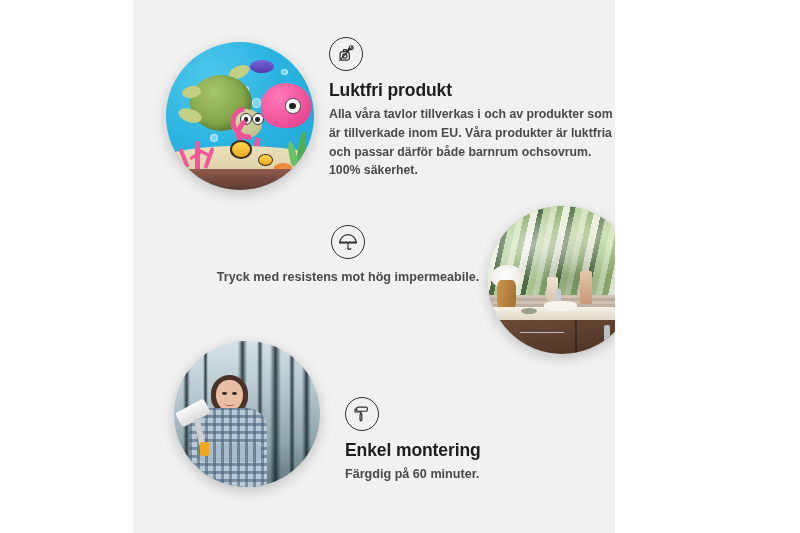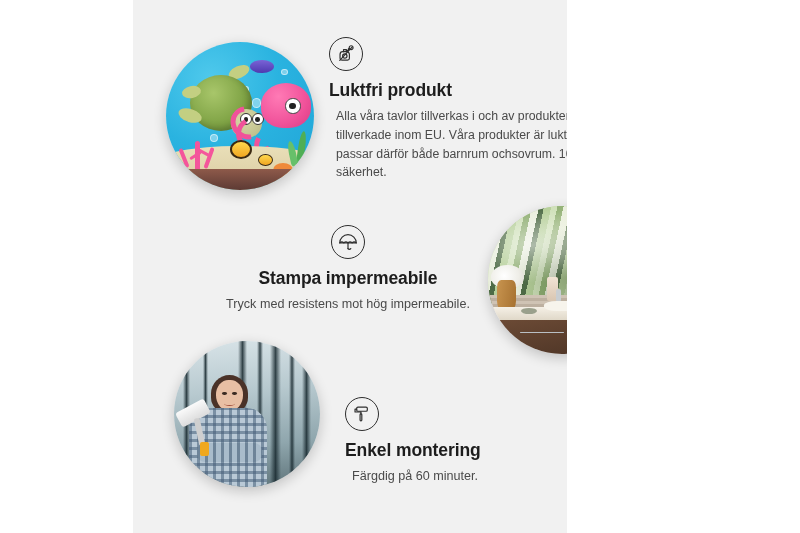--- a/index.html
+++ b/index.html
@@ -20,21 +20,21 @@
     width: 800px;
     height: 533px;
     background: #ffffff;
   }
 
   
   .panel {
     position: absolute;
     left: 133px;
     top: 0;
-    width: 434px;
+    width: 482px;
     height: 533px;
     background: #f1f1f1;
     overflow: hidden;
   }
 
   
   .disc {
     position: absolute;
     border-radius: 50%;
     overflow: hidden;
@@ -421,21 +421,22 @@
     font-weight: bold;
     color: #1d1d1d;
     letter-spacing: -0.1px;
     margin: 0 0 5px 0;
     line-height: 1.15;
   }
   .feature-body {
     font-size: 12.3px;
     color: #4a4a4a;
     line-height: 1.52;
-    margin: 7px;
+    margin: 0;
+    font-weight: bold;
   }
 
   
   .feature-scent {
     left: 196px;
     top: 37px;
     width: 293px;
   }
 
   
@@ -541,21 +542,20 @@
 
     <div class="feature feature-water">
       <div class="feature-icon">
         <svg width="22" height="22" viewBox="0 0 24 24" fill="none" stroke="#2f2f2f" stroke-width="1.3" stroke-linecap="round" stroke-linejoin="round">
           <path d="M3 13a9 9 0 0 1 18 0z"></path>
           <path d="M3 13c1.5-1.6 3-1.6 4.5 0 1.5-1.6 3-1.6 4.5 0 1.5-1.6 3-1.6 4.5 0 1.5-1.6 3-1.6 4.5 0"></path>
           <line x1="12" y1="13" x2="12" y2="19.2"></line>
           <path d="M12 19.2a1.8 1.8 0 0 0 3 0"></path>
         </svg>
       </div>
-      <h2 class="feature-title">Stampa impermeabile</h2>
       <p class="feature-body">Tryck med resistens mot hög impermeabile.</p>
     </div>
 
     <div class="disc disc-bath">
       <div class="art">
         <div class="bath-wall"></div>
         <div class="bath-backsplash"></div>
         <div class="bath-candle c2"></div>
         <div class="bath-candle c1"></div>
         <div class="bath-faucet"></div>

